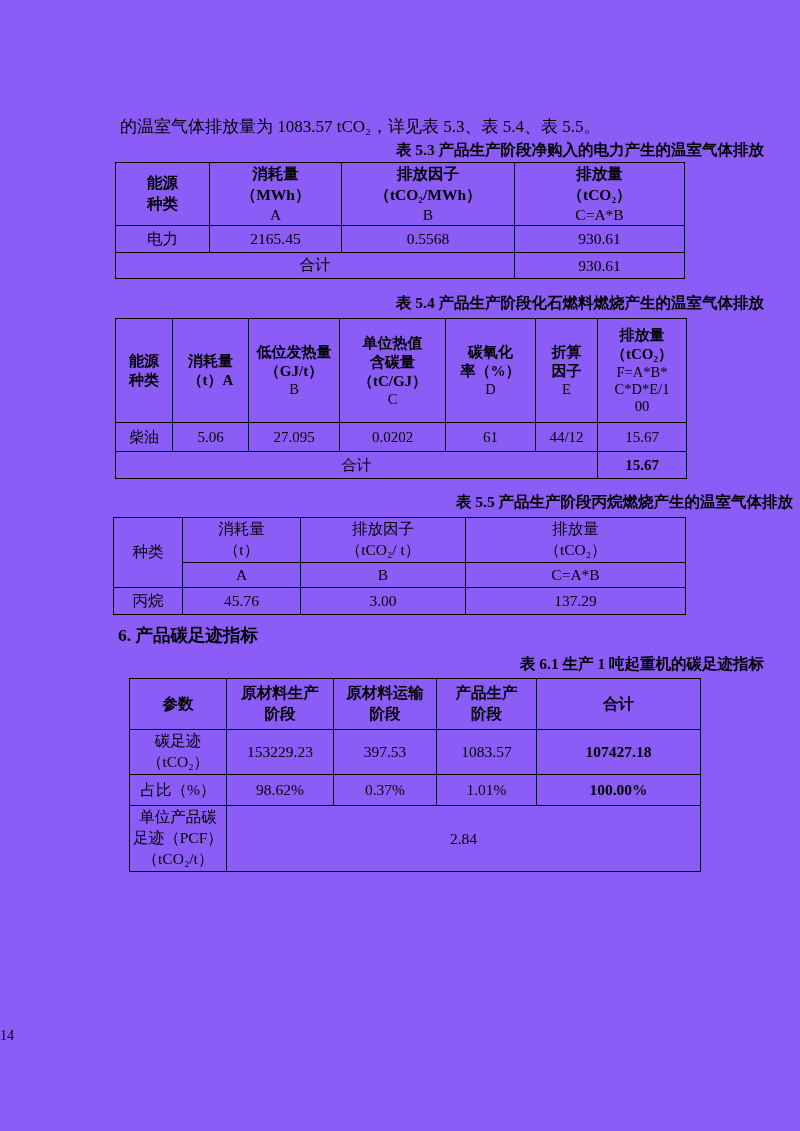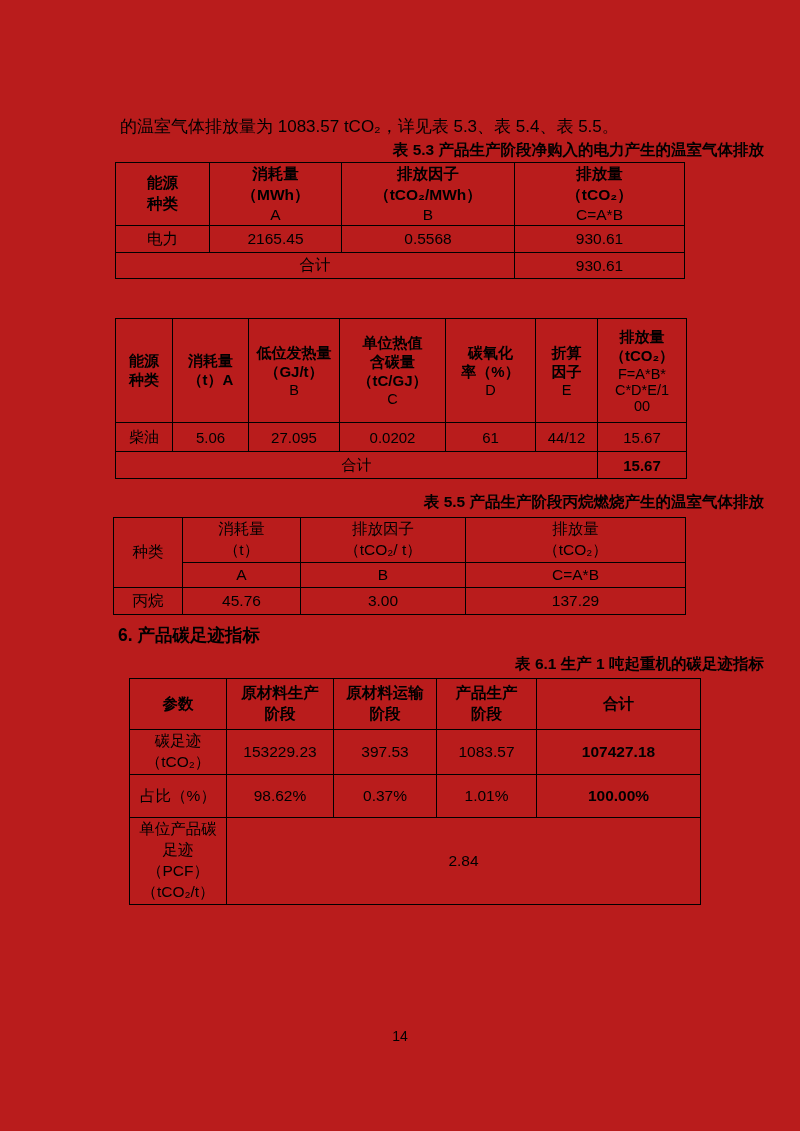--- a/index.html
+++ b/index.html
@@ -1,36 +1,36 @@
 <!DOCTYPE html>
 <html><head>
 <meta charset="utf-8">
 <style>
   html,body{margin:0;padding:0;background:#ffffff;}
   .page{
     position:relative;
     width:800px;height:1131px;
-    background:#b91c1c;
-    font-family:Liberation Sans, sans-serif;
+    background:#8b5cf6;
+    font-family:Liberation Serif, serif;
     color:#000;
     overflow:hidden;
   }
   .pre{white-space:pre-line;}
   .b{font-weight:bold;}
   .intro{
     position:absolute;left:120px;top:98px;width:580px;
     font-size:17px;line-height:1.4;
   }
   .caption{
     position:absolute;left:0;width:764px;text-align:right;
     font-weight:bold;font-size:15.5px;
   }
   .cap53{top:140px;}
   .cap54{top:293px;}
-  .cap55{top:492px;}
+  .cap55{top:492px;padding-left:29px;}
   .cap61{top:654px;}
   .heading6{
     position:absolute;left:118px;top:623px;
     font-weight:bold;font-size:17.5px;margin:0;
   }
   table{
     position:absolute;
     border-collapse:collapse;table-layout:fixed;
     font-size:15.5px;
   }
@@ -47,28 +47,28 @@
   .hc .lbl{display:block;}
   .hc .sub{display:block;font-weight:normal;}
   .r64{height:62px;}
   .r29{height:27px;}
   .r28{height:26px;}
   .r106{height:104px;}
   .r31{height:29px;}
   .r44{height:42px;}
   .r27{height:25px;}
   .r53{height:51px;}
-  .r33{height:43px;}
+  .r33{height:31px;}
   .r43{height:41px;}
   .r67{height:65px;}
   .t54 td{font-size:15px;}
   .t54 .sub{font-size:14.5px;}
   .pagenum{
     position:absolute;left:0;top:1028px;width:800px;
-    text-align:center;font-size:14px;
+    font-size:14px;
   }
 </style>
 </head>
 <body>
 
 <div class="page">
 
   <p class="intro">的温室气体排放量为 1083.57 tCO₂，详见表 5.3、表 5.4、表 5.5。</p>
 
   <div class="caption cap53">表 5.3 产品生产阶段净购入的电力产生的温室气体排放</div>
@@ -107,20 +107,21 @@
       <td>0.5568</td>
       <td>930.61</td>
     </tr>
     <tr class="r28">
       <td colspan="3">合计</td>
       <td>930.61</td>
     </tr>
   </tbody>
     </table>
 
+  <div class="caption cap54">表 5.4 产品生产阶段化石燃料燃烧产生的温室气体排放</div>
   <table class="t54">
     <colgroup>
         <col style="width:57px">
         <col style="width:76px">
         <col style="width:91px">
         <col style="width:106px">
         <col style="width:90px">
         <col style="width:62px">
         <col style="width:89px">
       </colgroup>

